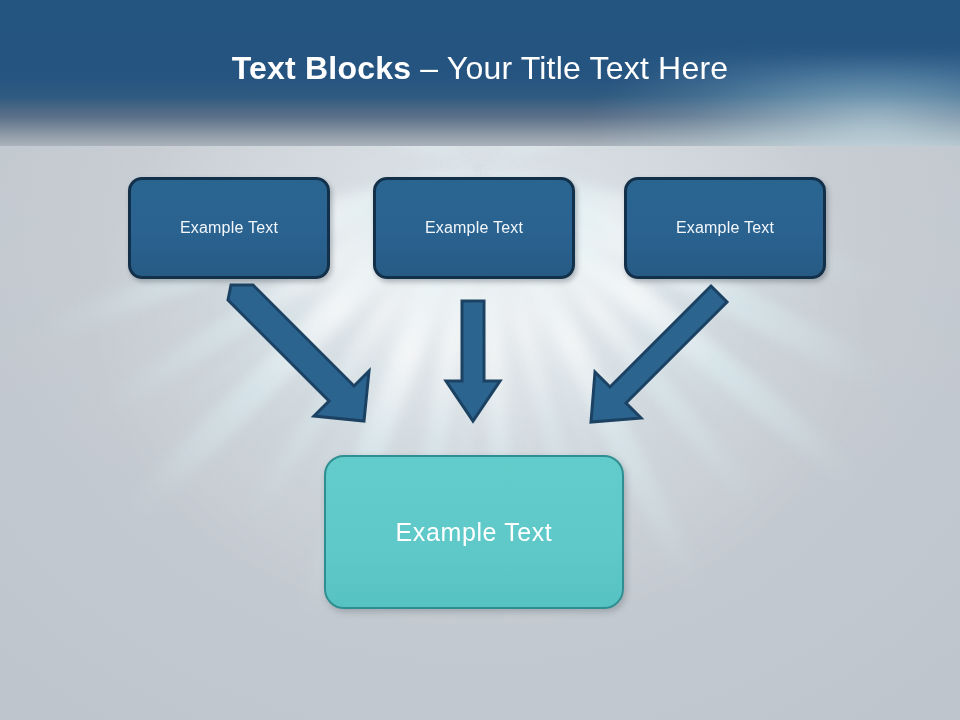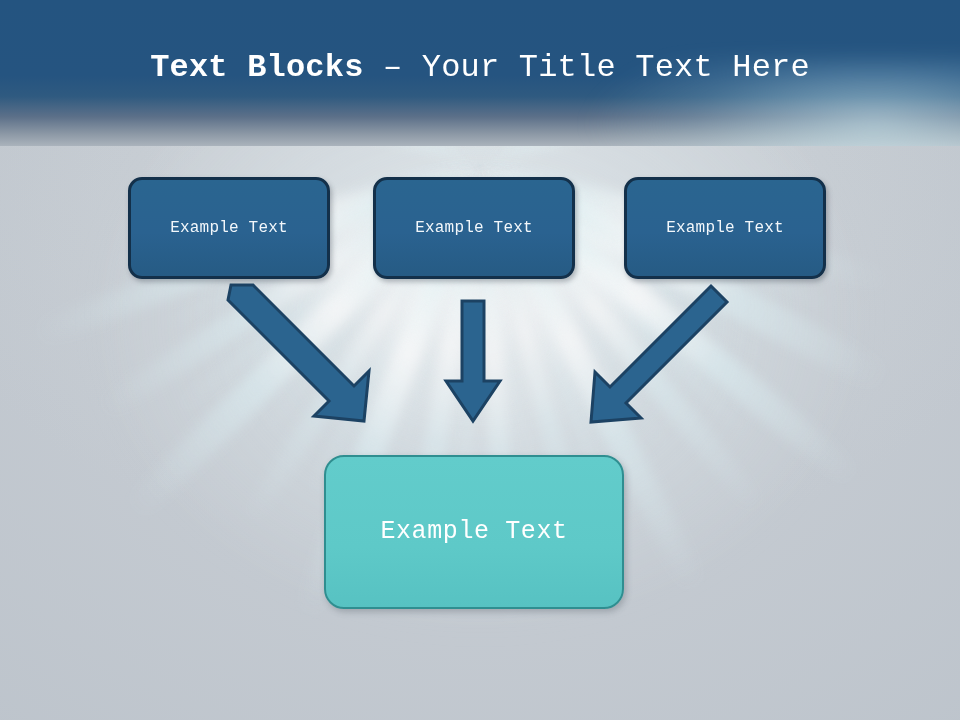--- a/index.html
+++ b/index.html
@@ -5,21 +5,21 @@
   html, body {
     margin: 0;
     padding: 0;
     background: #ffffff;
   }
   #slide {
     position: relative;
     width: 960px;
     height: 720px;
     overflow: hidden;
-    font-family: Liberation Mono, monospace;
+    font-family: Liberation Sans, sans-serif;
     background: #c9cfd5;
   }
 
   
   .bg-base {
     position: absolute;
     inset: 0;
     background:
       radial-gradient(ellipse 620px 420px at 50% 20%, #d3d8dd 0%, #c8ced4 55%, #c4cad1 100%);
   }

